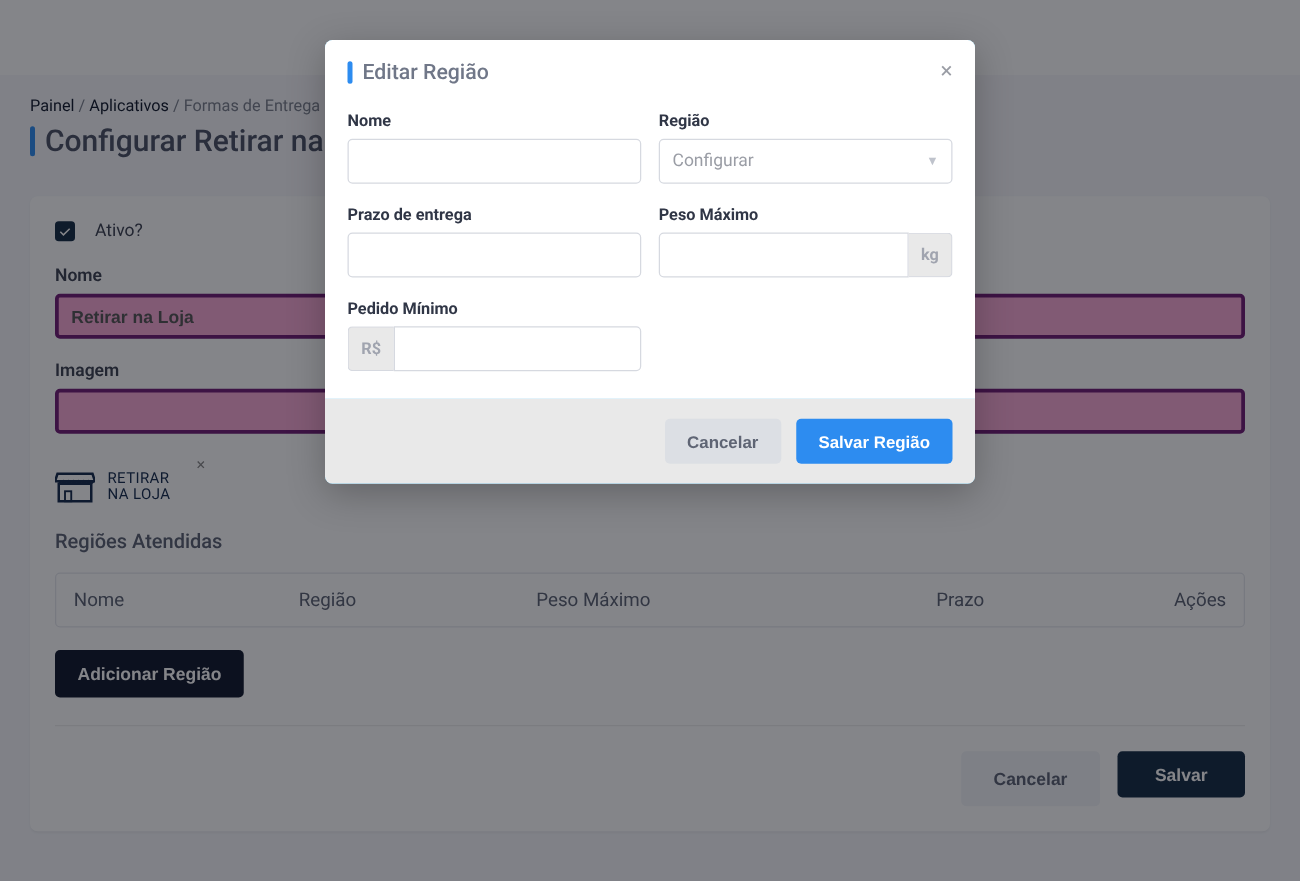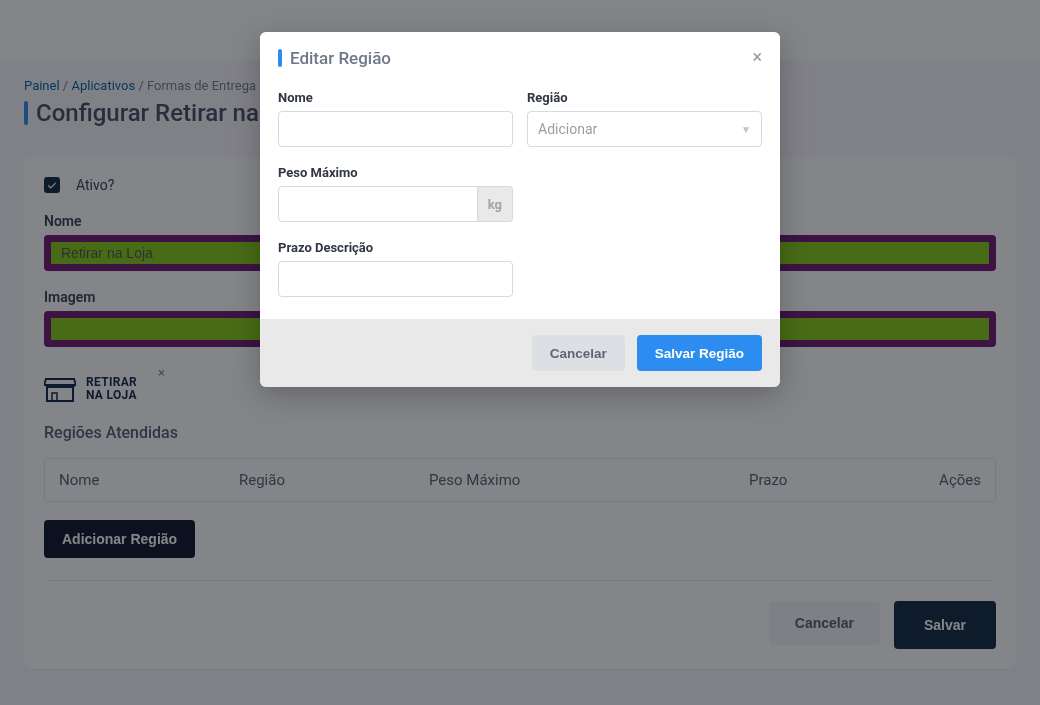--- a/index.html
+++ b/index.html
@@ -22,21 +22,21 @@
   }
   .page-wrap {
     padding: 0 24px;
   }
   .breadcrumb {
     font-size: 13px;
     color: #7a7f8c;
     margin-top: 18px;
   }
   .breadcrumb a {
-    color: #0369a1;
+    color: #0f172a;
     text-decoration: none;
   }
   .page-title-row {
     display: flex;
     align-items: center;
     gap: 8px;
     margin-top: 6px;
   }
   .page-title-bar {
     width: 4px;
@@ -83,44 +83,45 @@
   }
   .field-label {
     font-size: 14px;
     color: #3b4050;
     font-weight: 600;
     margin-bottom: 6px;
   }
   .text-input {
     width: 100%;
     height: 36px;
-    border: 7px solid #701a75;
+    border: 3px solid #701a75;
     border-radius: 4px;
     padding: 0 10px;
     font-size: 14px;
     color: #555;
-    background: #84cc16;
+    background: #f9a8d4;
+    font-weight: bold;
   }
   .field-group {
     margin-bottom: 18px;
   }
   .image-thumb {
     display: inline-flex;
     align-items: center;
     gap: 10px;
     position: relative;
     padding: 10px 28px 10px 0;
   }
   .image-thumb .store-icon {
     width: 32px;
     height: 28px;
   }
   .image-thumb .thumb-text {
     font-size: 12px;
-    font-weight: 700;
+    font-weight: 400;
     color: #13294b;
     line-height: 1.1;
     text-transform: uppercase;
     letter-spacing: 0.3px;
   }
   .image-thumb .close {
     position: absolute;
     top: 0;
     right: 0;
     font-size: 13px;
@@ -376,21 +377,21 @@
       <div class="col-regiao">Região</div>
       <div class="col-peso">Peso Máximo</div>
       <div class="col-prazo">Prazo</div>
       <div class="col-acoes">Ações</div>
     </div>
 
     <button class="btn btn-green">Adicionar Região</button>
 
     <div class="footer-actions">
       <button class="btn btn-light" style="height:44px;padding:0 26px">Cancelar</button>
-      <button class="btn btn-dark" style="height:48px;padding:12px 30px">Salvar</button>
+      <button class="btn btn-dark" style="height:37px;padding:12px 30px">Salvar</button>
     </div>
   </div>
 </div>
 
 <div class="modal-overlay">
   <div class="modal">
     <div class="modal-body-top">
       <div class="modal-title-row">
         <div class="modal-title-bar"></div>
         <div class="modal-title">Editar Região</div>
@@ -398,39 +399,46 @@
       </div>
 
       <div class="modal-grid">
         <div>
           <label class="modal-field-label">Nome</label>
           <input class="modal-input" style="">
         </div>
         <div>
           <label class="modal-field-label">Região</label>
           <div class="select">
-            <span>Adicionar</span>
+            <span>Configurar</span>
             <span class="caret">▼</span>
           </div>
         </div>
 
+        <div>
+          <label class="modal-field-label">Prazo de entrega</label>
+          <input class="modal-input" style="">
+        </div>
         <div>
           <label class="modal-field-label">Peso Máximo</label>
           <div class="input-group">
             <input class="modal-input has-right" style="">
             <span class="input-addon input-addon-right">kg</span>
           </div>
         </div>
 
+        <div>
+          <label class="modal-field-label">Pedido Mínimo</label>
+          <div class="input-group">
+            <span class="input-addon">R$</span>
+            <input class="modal-input has-left" style="">
+          </div>
+        </div>
         <div></div>
 
-        <div>
-          <label class="modal-field-label">Prazo Descrição</label>
-          <input class="modal-input" style="">
-        </div>
       </div>
     </div>
 
     <div class="modal-footer">
       <button class="btn btn-modal-cancel">Cancelar</button>
       <button class="btn btn-blue">Salvar Região</button>
     </div>
   </div>
 </div>
 

